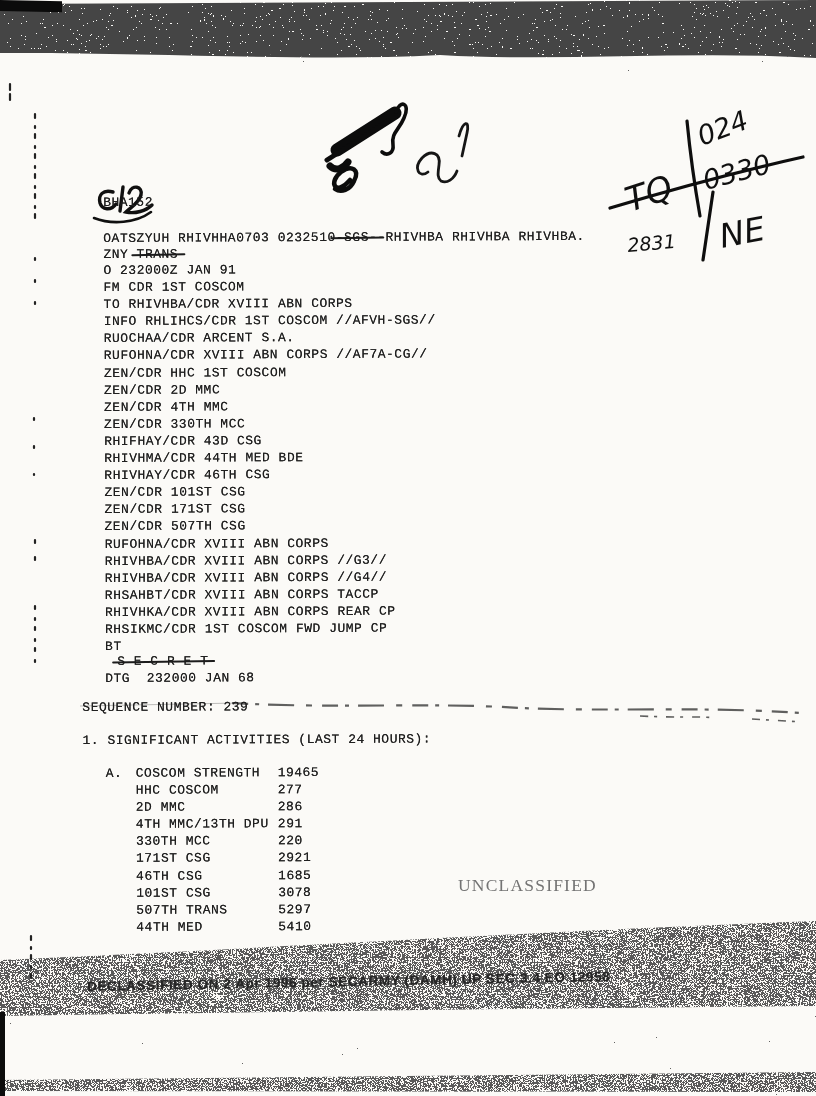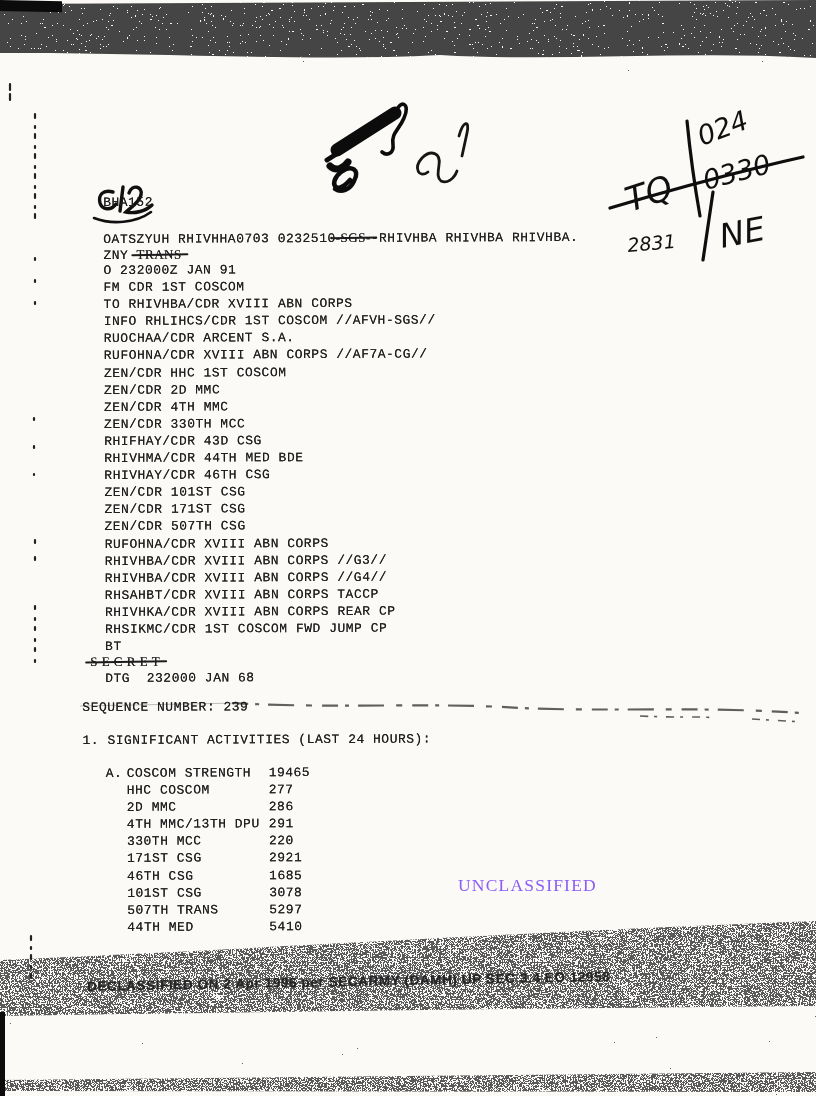--- a/index.html
+++ b/index.html
@@ -11,31 +11,31 @@
   }
   .abs{position:absolute;}
   
   .tw{
     font-family:"Liberation Mono","DejaVu Sans Mono",monospace;
     font-size:13px;line-height:17.1px;letter-spacing:0.5px;
     color:#1f1f1f;text-shadow:0 0 0.5px rgba(20,20,20,0.85);
     white-space:pre;
   }
   #doc{transform:rotate(-0.25deg);transform-origin:100px 400px;}
-  .struck{position:relative;display:inline-block;font-family:Liberation Serif, serif;}
+  .struck{position:relative;display:inline-block;}
   .struck::after{
     content:"";position:absolute;left:-5px;right:-7px;top:46%;height:2.4px;
     background:#1c1c1c;border-radius:2px;transform:rotate(-0.6deg);
   }
   .trow{height:17.1px;}
-  .tlabel{display:inline-block;width:142px;}
+  .tlabel{display:inline-block;width:142px;margin-left:9px;}
   
   #unclassified-stamp{
     font-family:"Liberation Serif","DejaVu Serif",serif;
-    font-size:17.5px;letter-spacing:1.2px;color:#8b5cf6;
+    font-size:17.5px;letter-spacing:1.2px;color:#737373;
   }
   #declassified-stamp{
     font-family:"Liberation Sans","DejaVu Sans",sans-serif;
     font-size:13.5px;font-weight:600;letter-spacing:0.6px;color:#262626;
     transform:rotate(-1.1deg);text-shadow:0 0 1px rgba(40,40,40,.6);
     white-space:nowrap;
   }
   svg{display:block;}
   .hw-txt{
     font-family:"DejaVu Sans","Liberation Sans",sans-serif;
@@ -134,21 +134,21 @@
 <div id="doc">
 
   <div class="abs tw" style="left:104px;top:194px">BHA152</div>
 
   <div class="abs tw" style="left:104px;top:230px"><span>OATSZYUH RHIVHHA0703 0232510</span><span class="struck">-SGS-</span><span>-RHIVHBA RHIVHBA RHIVHBA.</span></div>
 
   <div class="abs tw" style="left:104px;top:246px"><span>ZNY </span><span class="struck">TRANS</span></div>
 
   <div class="abs tw" style="left:104px;top:262px"><div>O 232000Z JAN 91</div><div>FM CDR 1ST COSCOM</div><div>TO RHIVHBA/CDR XVIII ABN CORPS</div><div>INFO RHLIHCS/CDR 1ST COSCOM //AFVH-SGS//</div><div>RUOCHAA/CDR ARCENT S.A.</div><div>RUFOHNA/CDR XVIII ABN CORPS //AF7A-CG//</div><div>ZEN/CDR HHC 1ST COSCOM</div><div>ZEN/CDR 2D MMC</div><div>ZEN/CDR 4TH MMC</div><div>ZEN/CDR 330TH MCC</div><div>RHIFHAY/CDR 43D CSG</div><div>RHIVHMA/CDR 44TH MED BDE</div><div>RHIVHAY/CDR 46TH CSG</div><div>ZEN/CDR 101ST CSG</div><div>ZEN/CDR 171ST CSG</div><div>ZEN/CDR 507TH CSG</div><div>RUFOHNA/CDR XVIII ABN CORPS</div><div>RHIVHBA/CDR XVIII ABN CORPS //G3//</div><div>RHIVHBA/CDR XVIII ABN CORPS //G4//</div><div>RHSAHBT/CDR XVIII ABN CORPS TACCP</div><div>RHIVHKA/CDR XVIII ABN CORPS REAR CP</div><div>RHSIKMC/CDR 1ST COSCOM FWD JUMP CP</div><div>BT</div></div>
 
-  <div class="abs tw" style="left:89px;top:653px"><span class="struck">S E C R E T</span></div>
+  <div class="abs tw" style="left:116px;top:653px"><span class="struck">S E C R E T</span></div>
 
   <div class="abs tw" style="left:104px;top:670px">DTG  232000 JAN 68</div>
 
   <div class="abs tw" style="left:81px;top:699px">SEQUENCE NUMBER: 239</div>
 
   <div class="abs tw" style="left:81px;top:732px">1. SIGNIFICANT ACTIVITIES (LAST 24 HOURS):</div>
 
   <div class="abs tw" style="left:104px;top:765px">A.</div>
 
   <div class="abs tw" style="left:125px;top:765px"><div class="trow"><span class="tlabel">COSCOM STRENGTH</span><span>19465</span></div><div class="trow"><span class="tlabel">HHC COSCOM</span><span>277</span></div><div class="trow"><span class="tlabel">2D MMC</span><span>286</span></div><div class="trow"><span class="tlabel">4TH MMC/13TH DPU</span><span>291</span></div><div class="trow"><span class="tlabel">330TH MCC</span><span>220</span></div><div class="trow"><span class="tlabel">171ST CSG</span><span>2921</span></div><div class="trow"><span class="tlabel">46TH CSG</span><span>1685</span></div><div class="trow"><span class="tlabel">101ST CSG</span><span>3078</span></div><div class="trow"><span class="tlabel">507TH TRANS</span><span>5297</span></div><div class="trow"><span class="tlabel">44TH MED</span><span>5410</span></div></div>

